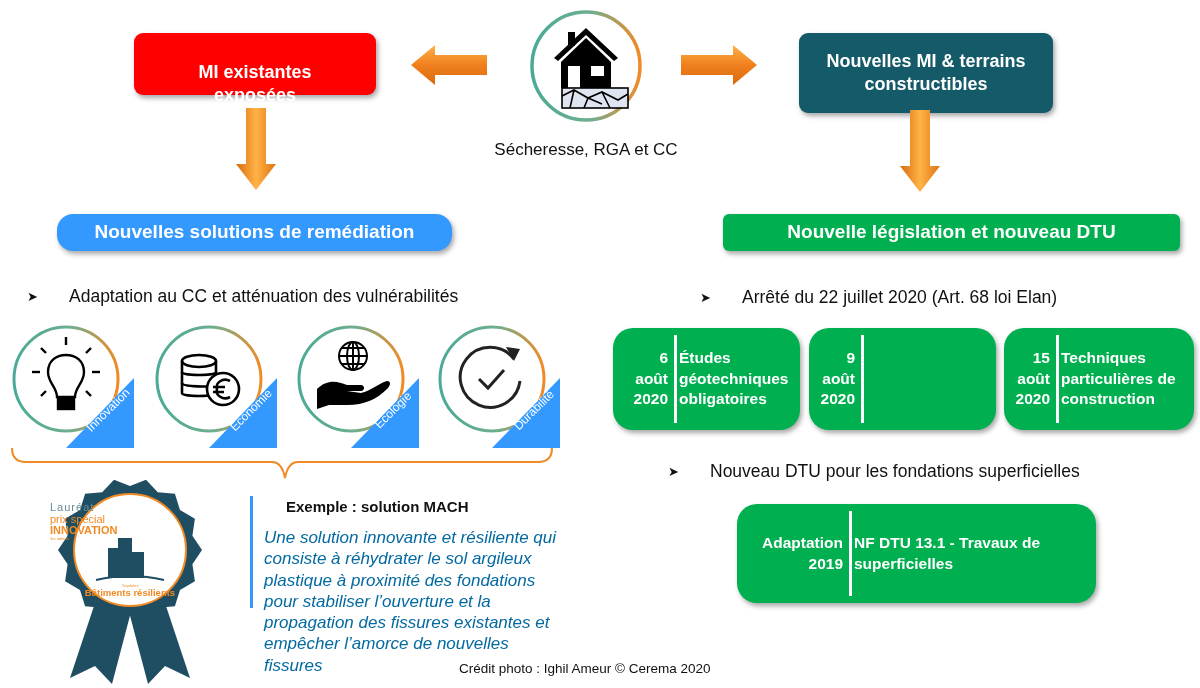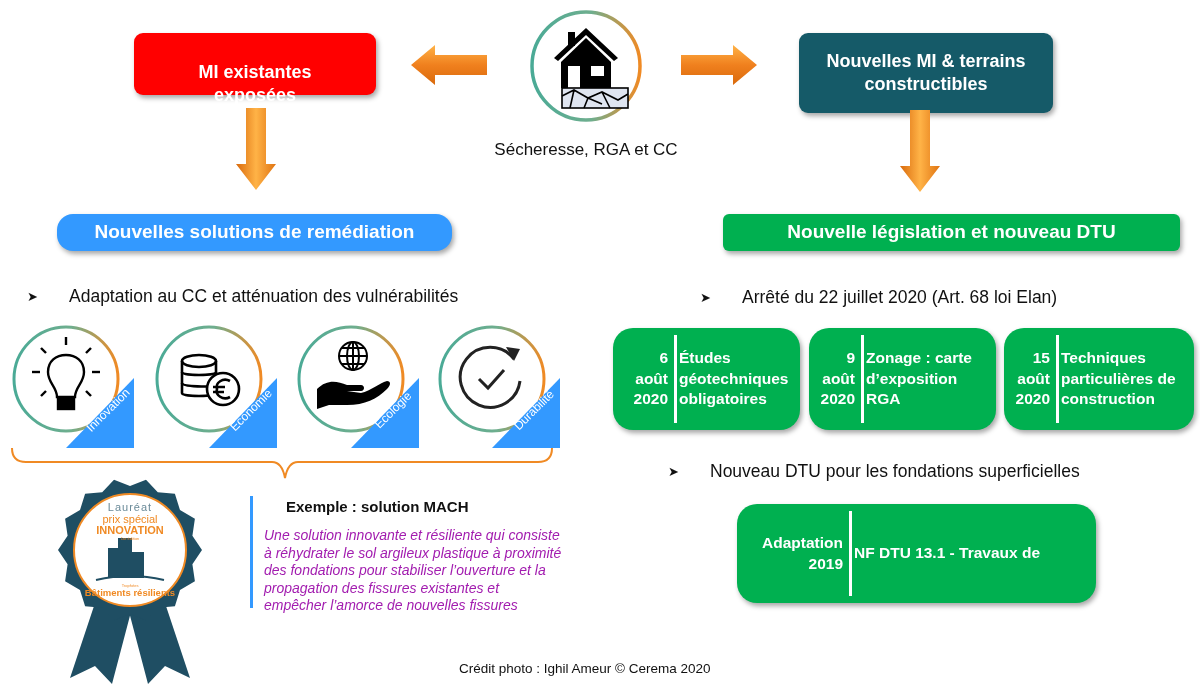--- a/index.html
+++ b/index.html
@@ -170,35 +170,35 @@
     <polygon points="110,110 140,200 115,188 98,206 78,130" fill="#1f4e63"></polygon>
     <path id="scallop" fill="#1f4e63" d="M152.0 72.0 L142.4 86.2 L144.9 103.2 L130.0 111.9 L124.9 128.3 L107.8 129.7 L96.0 142.2 L80.0 136.0 L64.0 142.2 L52.2 129.7 L35.1 128.3 L30.0 111.9 L15.1 103.2 L17.6 86.2 L8.0 72.0 L17.6 57.8 L15.1 40.8 L30.0 32.1 L35.1 15.7 L52.2 14.3 L64.0 1.8 L80.0 8.0 L96.0 1.8 L107.8 14.3 L124.9 15.7 L130.0 32.1 L144.9 40.8 L142.4 57.8 L152.0 72.0 Z"></path>
     <circle cx="80" cy="72" r="56" fill="#fff" stroke="#f08a24" stroke-width="2"></circle>
     <g fill="#1f4e63">
       <rect x="58" y="70" width="12" height="30"></rect>
         <rect x="68" y="60" width="14" height="40"></rect>
         <rect x="82" y="74" width="12" height="26"></rect>
     </g>
     <path d="M46 102 Q80 94 114 102" stroke="#1f4e63" stroke-width="2" fill="none"></path>
   </svg>
-  <div class="abs" style="left:0;top:24px;width:160px;text-align:center;line-height:1.05;">
+  <div class="abs" style="left:0;top:24px;width:160px;line-height:1.05;">
     <div style="color:#6a8a98;font-size:11px;letter-spacing:1px;">Lauréat</div>
     <div style="color:#f08a24;font-size:11px;">prix spécial</div>
     <div style="color:#f08a24;font-size:11px;font-weight:bold;">INNOVATION</div>
     <div style="color:#f08a24;font-size:4px;">1re édition</div>
   </div>
   <div class="abs" style="left:0;top:106px;width:160px;text-align:center;line-height:1.05;">
     <div style="color:#f08a24;font-size:4px;">Trophées</div>
     <div style="color:#f08a24;font-size:9.5px;font-weight:bold;">Bâtiments résilients</div>
   </div>
 </div>
 
 <div class="abs" style="left:250px;top:496px;width:3px;height:112px;background:#3399ff;"></div>
 <div class="abs" style="left:264px;top:498px;font-weight:bold;font-size:15px;margin-left:22px;">Exemple : solution MACH</div>
-<div class="abs" style="left:264px;top:527px;width:300px;font-style:italic;font-size:14px;line-height:1.25;color:#a21caf;">Une solution innovante et résiliente qui consiste à réhydrater le sol argileux plastique à proximité des fondations pour stabiliser l’ouverture et la propagation des fissures existantes et empêcher l’amorce de nouvelles fissures</div>
+<div class="abs" style="left:264px;top:527px;width:300px;font-style:italic;font-size:17px;line-height:1.25;color:#0369a1;">Une solution innovante et résiliente qui consiste à réhydrater le sol argileux plastique à proximité des fondations pour stabiliser l’ouverture et la propagation des fissures existantes et empêcher l’amorce de nouvelles fissures</div>
 
 <div class="bullet" style="left:700px;top:287px;">
   <span class="arr">➤</span>
   <span style="padding-left:10px;">Arrêté du 22 juillet 2020 (Art. 68 loi Elan)</span>
 </div>
 
 <div class="date-card" style="left:613px;top:328px;width:187px;height:102px;">
   <div class="date" style="width:55px;">
       <div>6</div>
       <div>août</div>
@@ -211,25 +211,20 @@
       <div>obligatoires</div>
     </div>
 </div>
 <div class="date-card" style="left:809px;top:328px;width:187px;height:102px;">
   <div class="date" style="width:46px;">
       <div>9</div>
       <div>août</div>
       <div>2020</div>
     </div>
   <div class="sep"></div>
-  <div class="desc">
-      <div>Zonage : carte</div>
-      <div>d’exposition</div>
-      <div>RGA</div>
-    </div>
 </div>
 <div class="date-card" style="left:1004px;top:328px;width:190px;height:102px;">
   <div class="date" style="width:46px;">
       <div>15</div>
       <div>août</div>
       <div>2020</div>
     </div>
   <div class="sep"></div>
   <div class="desc">
       <div>Techniques</div>
@@ -244,16 +239,17 @@
 </div>
 
 <div class="date-card" style="left:737px;top:504px;width:359px;height:99px;">
   <div class="date" style="width:106px;">
       <div>Adaptation</div>
       <div>2019</div>
     </div>
   <div class="sep"></div>
   <div class="desc">
       <div>NF DTU 13.1 - Travaux de</div>
+      <div>superficielles</div>
     </div>
 </div>
 
 <div class="credit" style="left:450px;top:661px;margin-left:9px;">Crédit photo : Ighil Ameur © Cerema 2020</div>
 
 </body></html>

